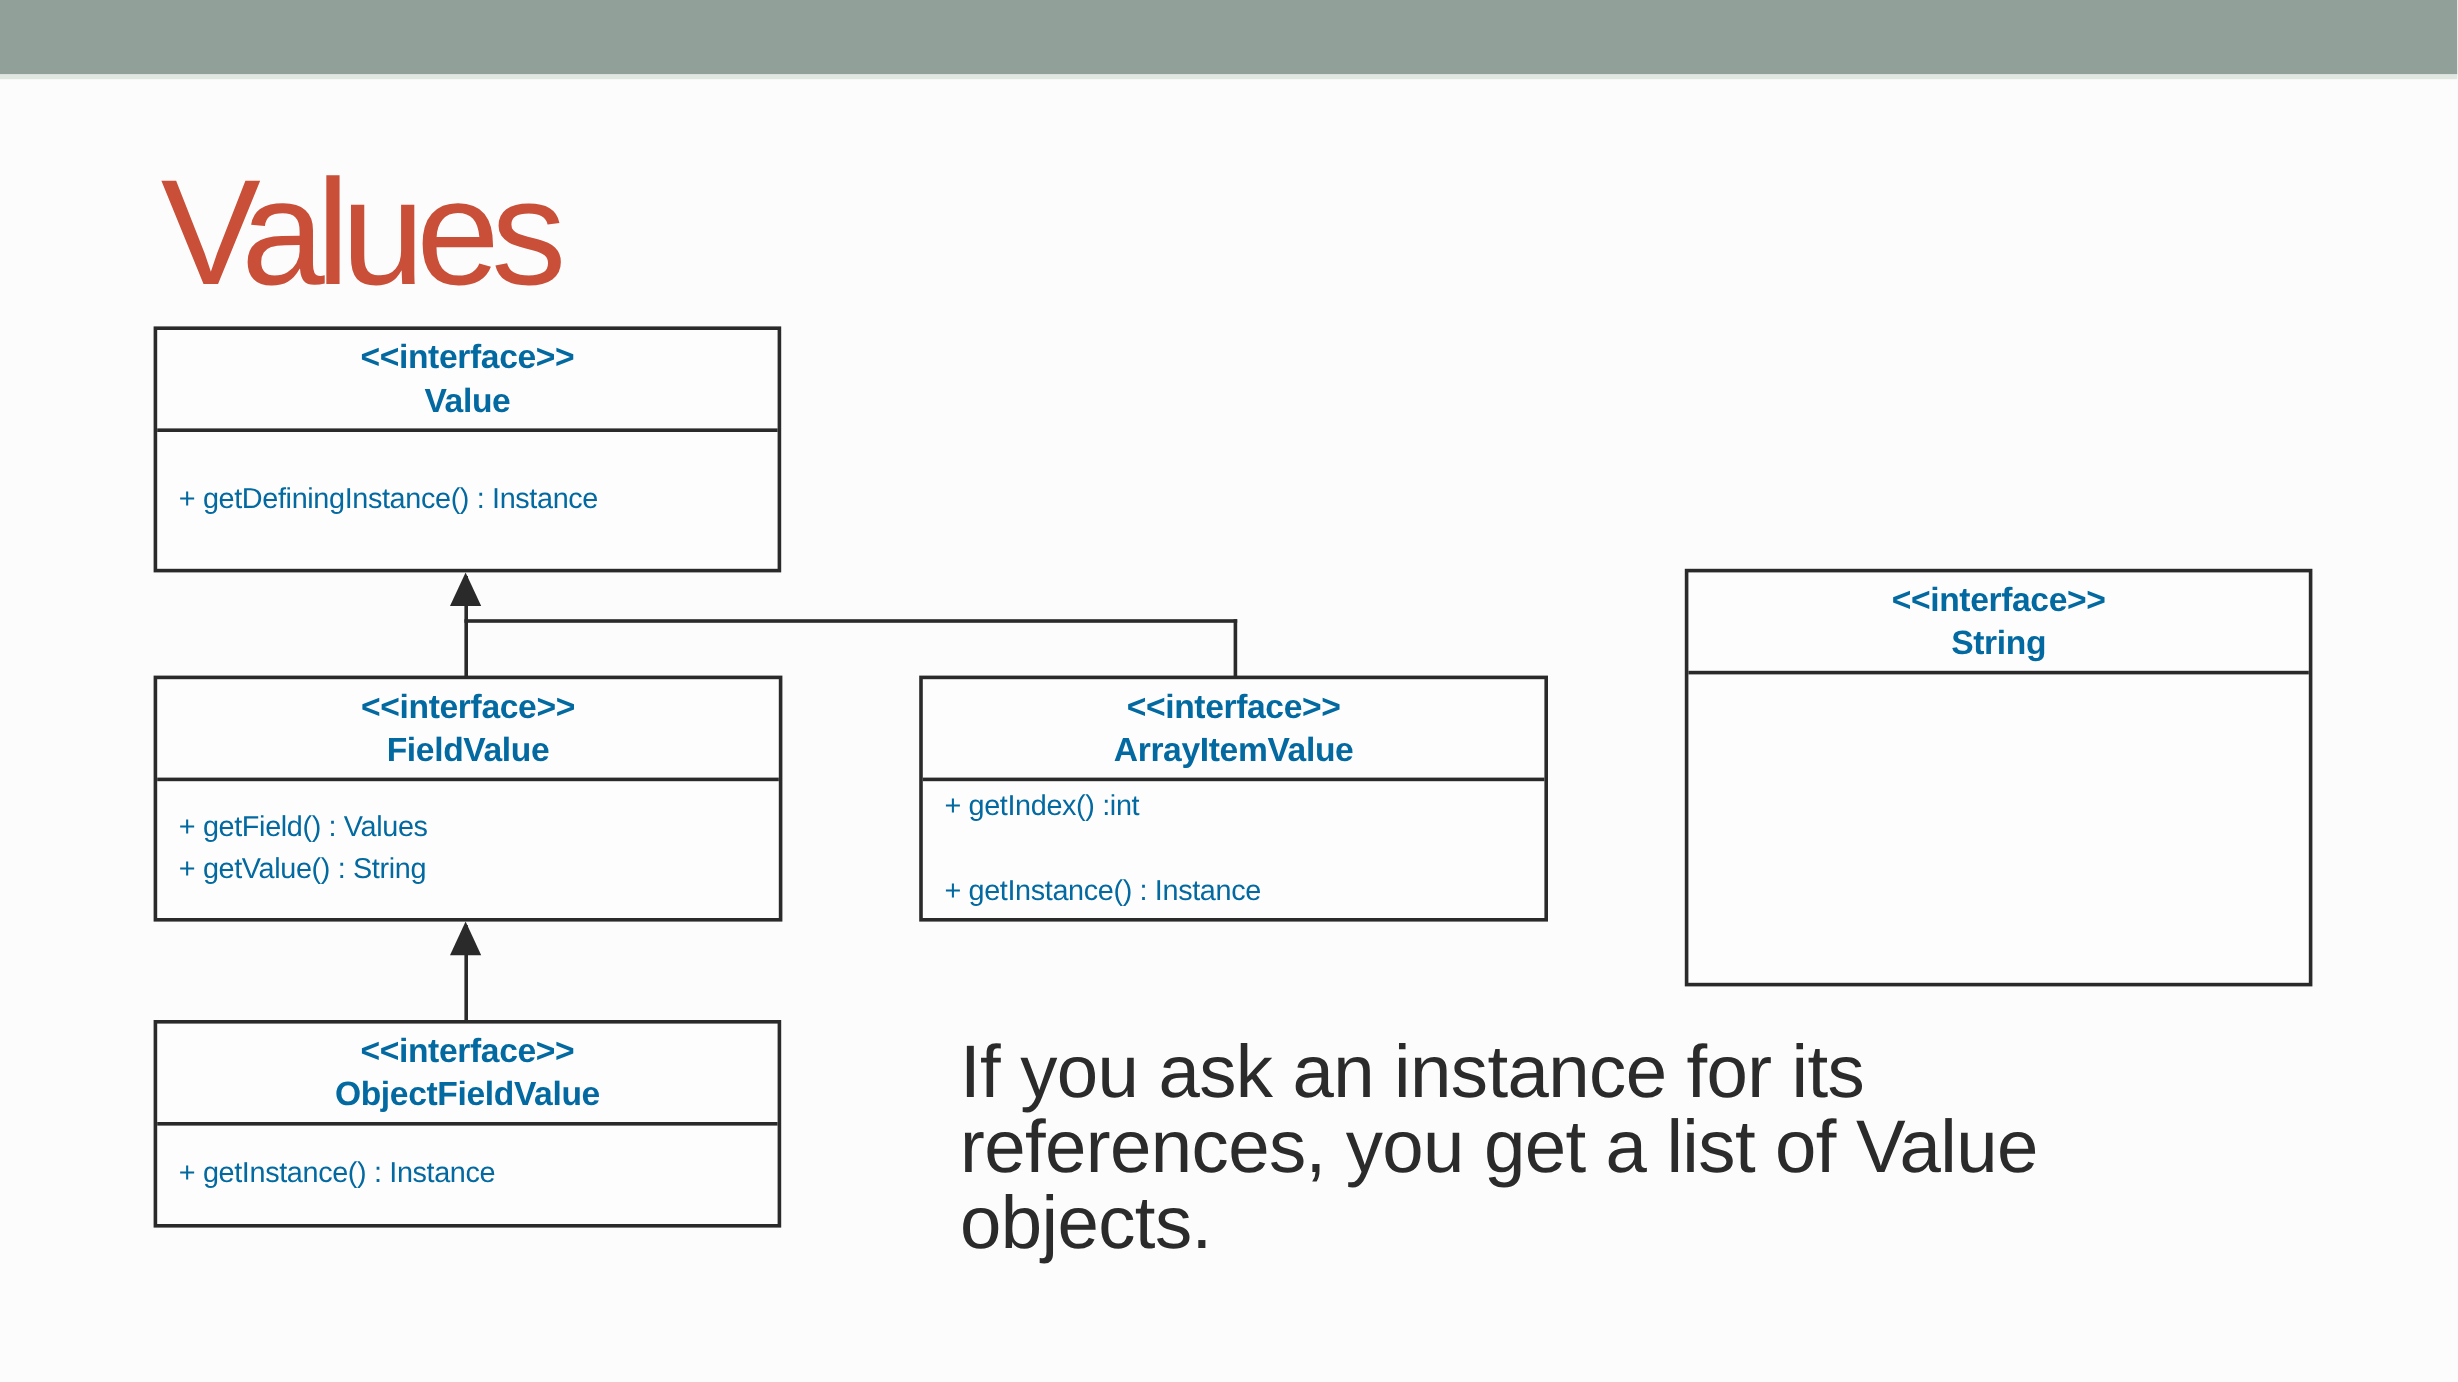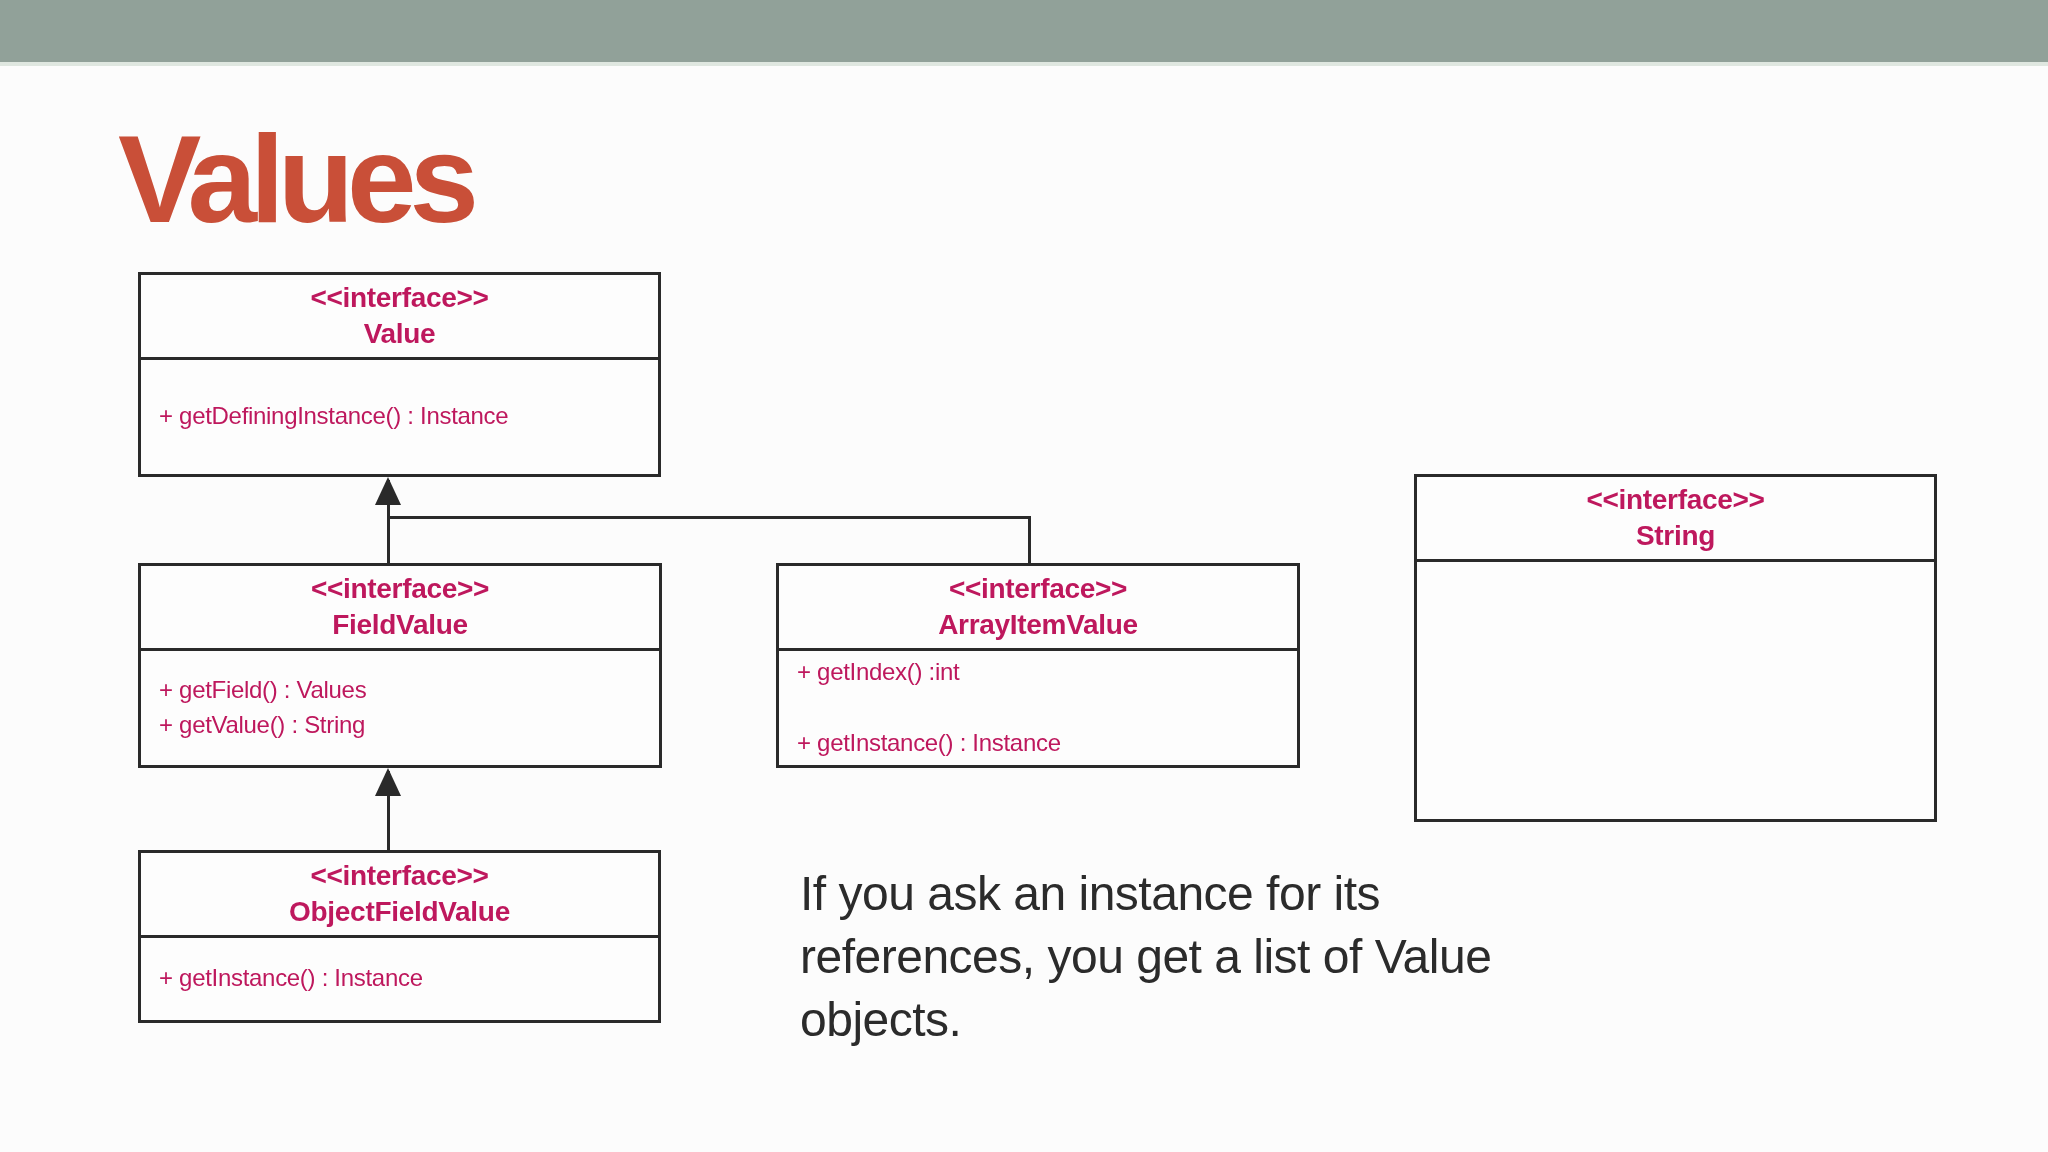--- a/index.html
+++ b/index.html
@@ -5,30 +5,29 @@
   html,body { margin:0; padding:0; background:#fcfcfc; }
   .slide {
     position:relative; width:2048px; height:1152px; overflow:hidden;
     background:#fcfcfc;
     font-family:"Liberation Sans", sans-serif;
   }
   .topbar { position:absolute; left:0; top:0; width:2048px; height:62px; background:#91a199; }
   .topbar-edge { position:absolute; left:0; top:62px; width:2048px; height:4px; background:#dfe7e0; }
 
   .title {
-    position:absolute; left:118px; top:116px; margin:0;
-    font-size:125px; font-weight:700; letter-spacing:-7px; line-height:1;
+    position:absolute; left:118px; top:116px; margin:16px;
+    font-size:125px; font-weight:400; letter-spacing:-7px; line-height:1;
     color:#c94f38;
   }
 
   .ubox {
     position:absolute; box-sizing:border-box;
     background:#fdfdfd; border:3px solid #2a2a2a;
-    color:#be185d;
-    margin-left:10px;
+    color:#0369a1;
   }
   .uhead {
     box-sizing:border-box; height:85px; border-bottom:3px solid #2a2a2a;
     display:flex; flex-direction:column; align-items:center; justify-content:center;
     font-weight:bold; font-size:28px; line-height:36px; letter-spacing:-0.3px;
     text-align:center;
   }
   .ubody {
     box-sizing:border-box; display:flex; flex-direction:column; justify-content:center;
     padding-left:18px; padding-right:8px;
@@ -38,21 +37,21 @@
 
   .conn { position:absolute; background:#2a2a2a; }
   .arrow-up {
     position:absolute; width:0; height:0;
     border-left:13px solid transparent; border-right:13px solid transparent;
     border-bottom:28px solid #2a2a2a;
   }
 
   .note {
     position:absolute; left:800px; top:862px; margin:0;
-    font-size:48px; line-height:63px; color:#2b2b2b; letter-spacing:-0.5px;
+    font-size:62px; line-height:63px; color:#2b2b2b; letter-spacing:-0.5px;
   }
 </style>
 </head>
 <body>
 
 <div class="slide">
 
   <div class="topbar"></div>
   <div class="topbar-edge"></div>
 

